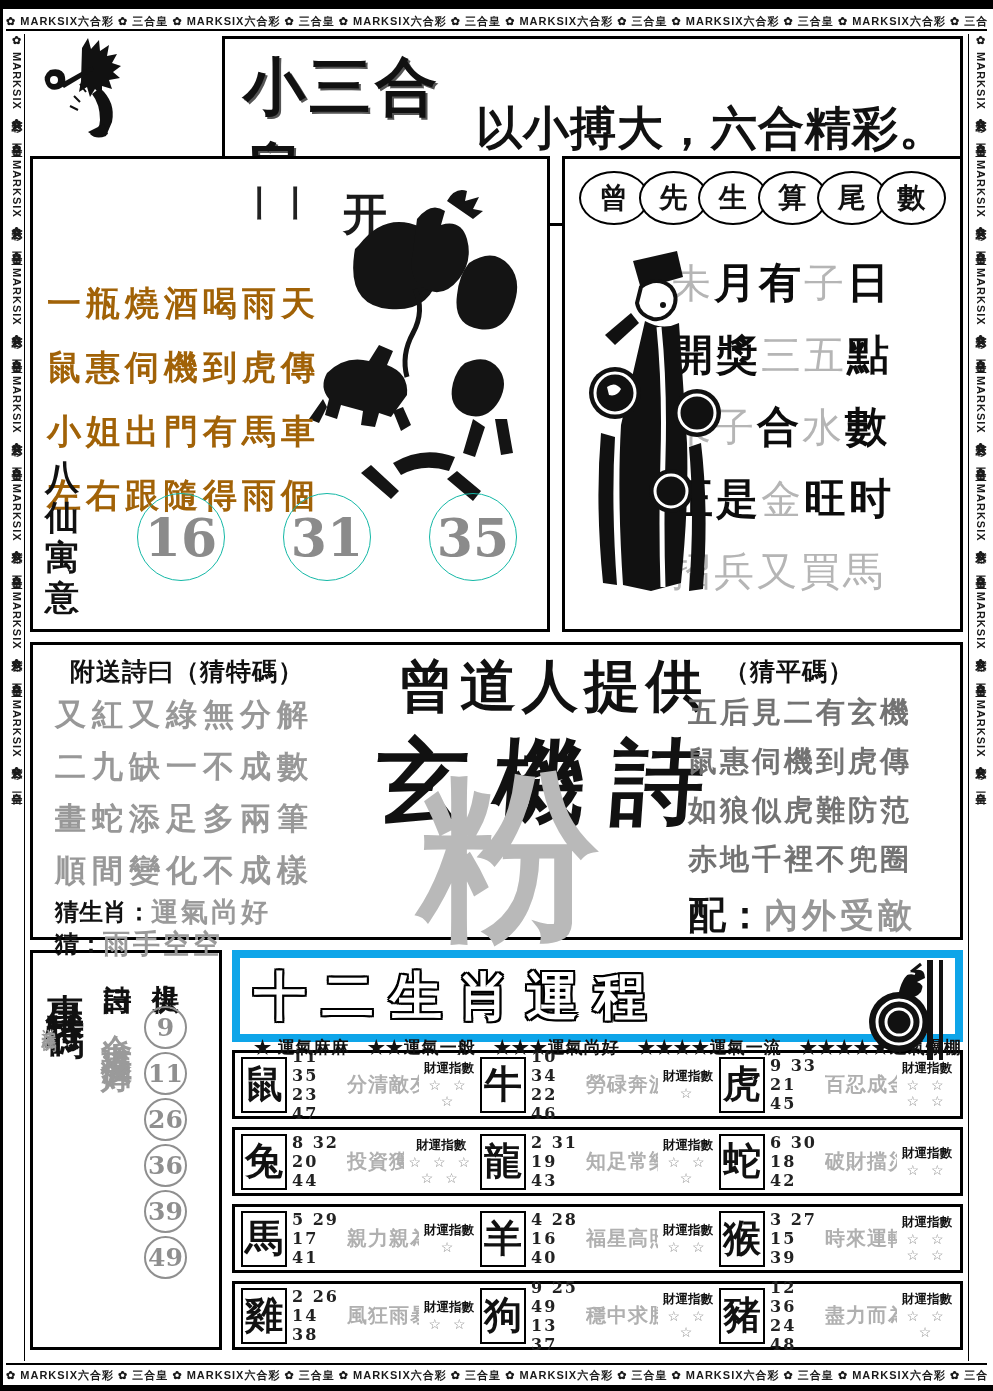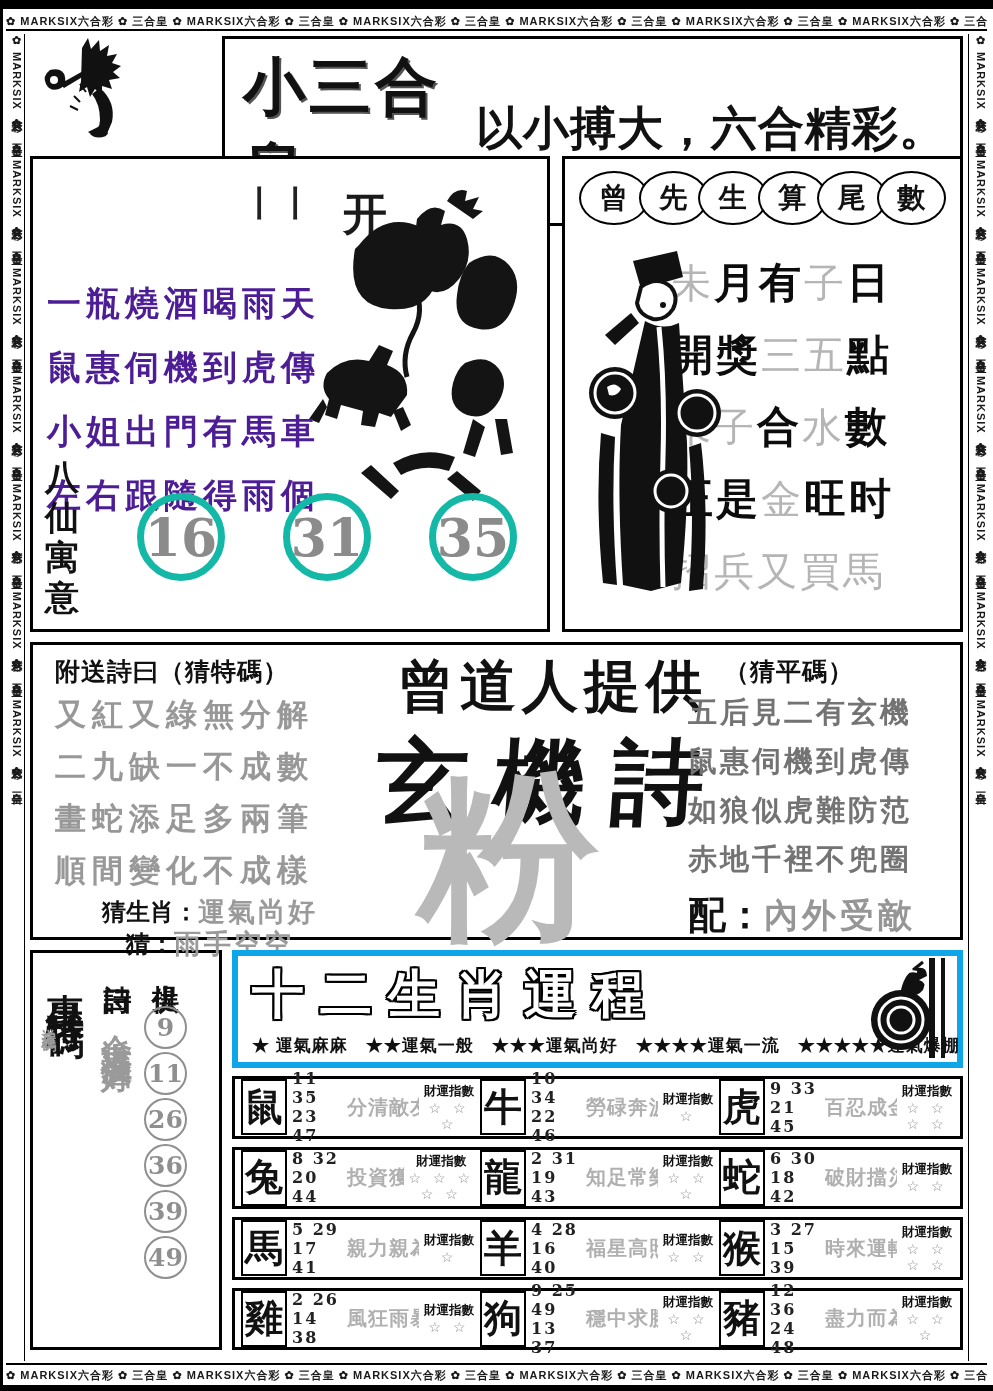--- a/index.html
+++ b/index.html
@@ -31,52 +31,52 @@
   .main-title { font-size:62px; font-weight:900; letter-spacing:4px;
                 text-shadow:2px 2px 0 #555; }
   .main-slogan { font-size:46px; font-weight:900; margin-left:26px; letter-spacing:1px; white-space:nowrap; }
 
   
   .row-top { margin-top:8px; height:476px; display:flex; gap:12px; }
   .panel { border:3px solid #000; position:relative; background:#fff; }
   .left-panel { width:520px; }
   .poem-block { position:absolute; left:14px; top:112px; }
   .poem-line { font-family:"DejaVu Serif", serif; font-weight:700; font-size:34px;
-               letter-spacing:5px; color:#4c1d95; line-height:64px; white-space:nowrap; }
+               letter-spacing:5px; color:#a16207; line-height:64px; white-space:nowrap; }
   .painting { position:absolute; right:4px; top:8px; width:246px; height:352px; }
   .painting-caption { position:absolute; right:160px; top:26px; font-size:44px; font-weight:900; color:#1a1a1a; }
   .tick-marks { position:absolute; right:232px; top:22px; font-size:34px; font-weight:900; color:#222; letter-spacing:2px;}
   .bagua-row { position:absolute; left:12px; right:8px; bottom:12px; display:flex; align-items:center; }
   .bagua-label { font-size:34px; font-weight:900; line-height:40px; letter-spacing:4px; margin-right:14px; }
   .bagua-circles { display:flex; gap:18px; }
-  .num-circle { width:88px; height:88px; border:7px solid #14b8a6; border-radius:50%;
+  .num-circle { width:88px; height:88px; border:1px solid #14b8a6; border-radius:50%;
                 display:flex; align-items:center; justify-content:center;
                 font-family:"DejaVu Serif", serif; font-size:52px; font-weight:700; color:#8b8b8b;margin-left:40px; }
 
   
   .tail-panel { flex:1; padding:8px 8px; }
   .tail-ovals { display:flex; margin:4px 6px 2px 6px; }
   .oval { flex:1; height:54px; border:2.5px solid #000; border-radius:50%;
           display:flex; align-items:center; justify-content:center;
           font-size:28px; font-weight:900; background:#fff; margin-left:-10px; }
   .oval:first-child { margin-left:0; }
   .sage { position:absolute; left:10px; top:84px; width:158px; height:360px; }
   .tail-lines { margin-left:98px; margin-top:22px; }
   .tail-line { height:72px; line-height:72px; white-space:nowrap; }
   .tail-line .strong { font-size:42px; font-weight:900; color:#0c0c0c; letter-spacing:3px; }
   .tail-line .faint  { font-size:40px; font-weight:400; color:#b5b5b5;
                        font-family:"DejaVu Serif", serif; letter-spacing:3px; }
 
   
   .mystic-panel { margin-top:10px; height:298px; border:3px solid #000; position:relative; }
   .mystic-left { position:absolute; left:22px; top:10px; width:310px; }
-  .mystic-header { font-size:25px; font-weight:900; letter-spacing:1px; }
+  .mystic-header { font-size:25px; font-weight:900; letter-spacing:1px;margin-left:15px; }
   .mystic-poem .poem-line2 { font-family:"DejaVu Serif", serif; font-weight:600; font-size:31px;
                letter-spacing:6px; color:#989898; line-height:52px; white-space:nowrap; }
-  .guess-row { display:flex; align-items:center; line-height:32px;justify-content:center; }
+  .guess-row { display:flex; align-items:center; line-height:32px; }
   .guess-label { font-size:24px; font-weight:900; }
   .guess-value { font-family:"DejaVu Serif", serif; font-size:27px; color:#9a9a9a; font-weight:600; letter-spacing:3px; }
   .mystic-center { position:absolute; left:300px; width:440px; top:4px; text-align:center; }
   .center-top { font-size:56px; font-weight:900; letter-spacing:6px; white-space:nowrap; }
   .center-main { font-size:92px; font-weight:900; letter-spacing:26px; margin-top:-4px;
                  transform:skewX(-4deg); white-space:nowrap; }
   .big-char { position:absolute; left:385px; top:120px; font-size:180px; line-height:180px;
               font-family:"DejaVu Serif", serif; font-weight:700; color:#b9b9b9; }
   .mystic-right { position:absolute; right:0; top:10px; width:272px; }
   .mystic-right .mystic-header { text-align:left; margin-left:36px; }
@@ -96,21 +96,21 @@
   .special-poem-text { font-family:"DejaVu Serif", serif; font-size:31px; color:#9a9a9a;
                        font-weight:700; letter-spacing:5px; }
   .provide-col { display:flex; flex-direction:column; align-items:center; }
   .provide-label { writing-mode:vertical-rl; text-orientation:upright; font-size:27px; font-weight:900; letter-spacing:4px; }
   .provide-nums { display:flex; flex-direction:column; gap:3px; margin-top:4px; }
   .p-circle { width:43px; height:43px; border:2px solid #8f8f8f; border-radius:50%;
               display:flex; align-items:center; justify-content:center;
               font-family:"DejaVu Serif", serif; font-size:25px; color:#8f8f8f; font-weight:700; }
 
   .zodiac-col { flex:1; display:flex; flex-direction:column; gap:8px; min-width:0; }
-  .zodiac-header { border:6px solid #0ea5e9; height:118px; position:relative; padding:4px 10px 0 14px; }
+  .zodiac-header { border:8px solid #0ea5e9; height:92px; position:relative; padding:4px 10px 0 14px; }
   .zodiac-title { font-size:52px; font-weight:900; letter-spacing:16px; color:#fff; white-space:nowrap;
                   text-shadow:-2px -2px 0 #000, 2px -2px 0 #000, -2px 2px 0 #000, 2px 2px 0 #000,
                               0 -2px 0 #000, 0 2px 0 #000, -2px 0 0 #000, 2px 0 0 #000; }
   .zodiac-legend { font-size:17px; font-weight:900; margin-top:4px; letter-spacing:1px; white-space:nowrap; }
   .snake { position:absolute; right:4px; top:2px; width:92px; height:100px; }
   .zodiac-row { border:3px solid #000; flex:1; display:flex; align-items:center; padding:0 4px; min-height:0; }
   .zodiac-cell { flex:1; display:flex; align-items:center; gap:5px; min-width:0; height:100%; padding:2px 2px; }
   .animal-box { flex:0 0 auto; width:46px; height:56px; border:2.5px solid #000;
                 display:flex; align-items:center; justify-content:center;
                 font-size:38px; font-weight:900; }

